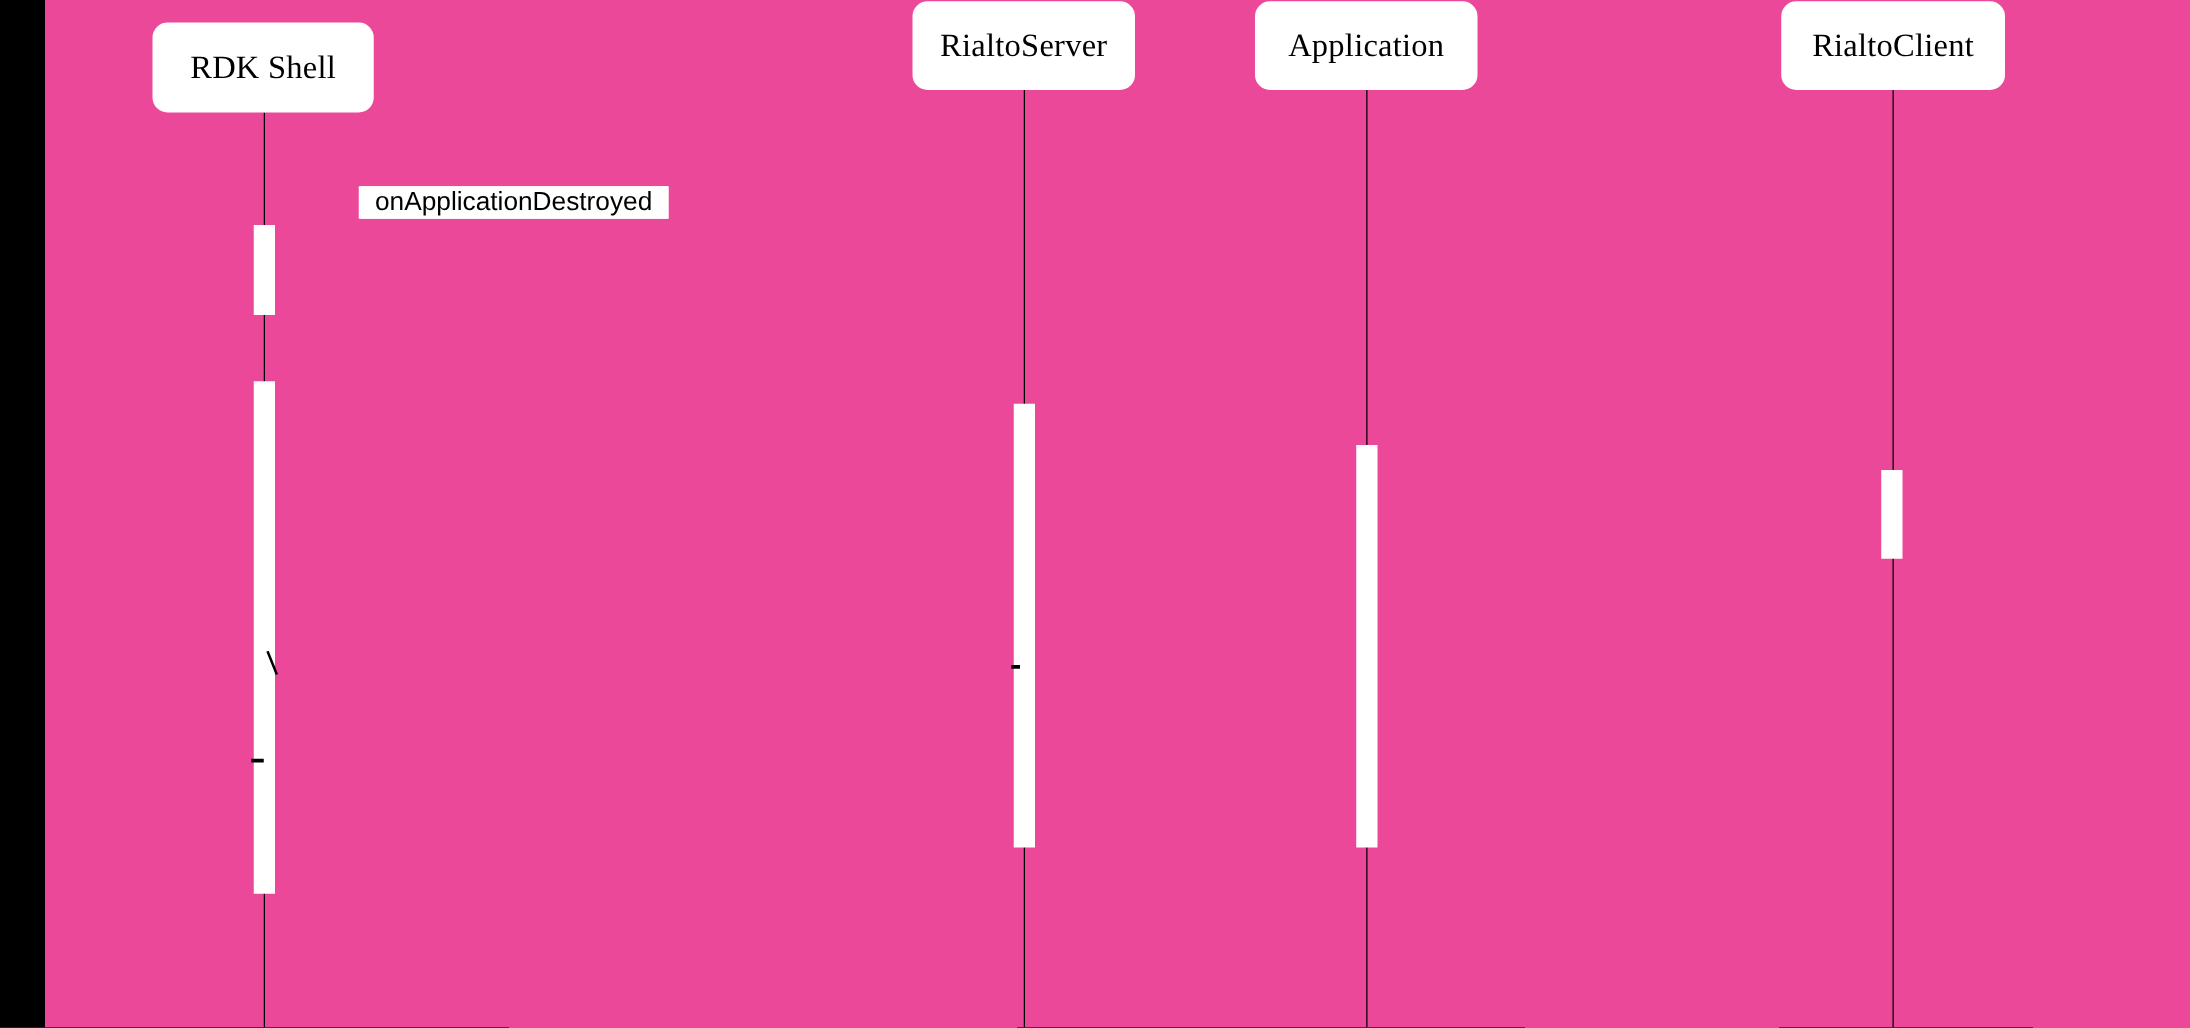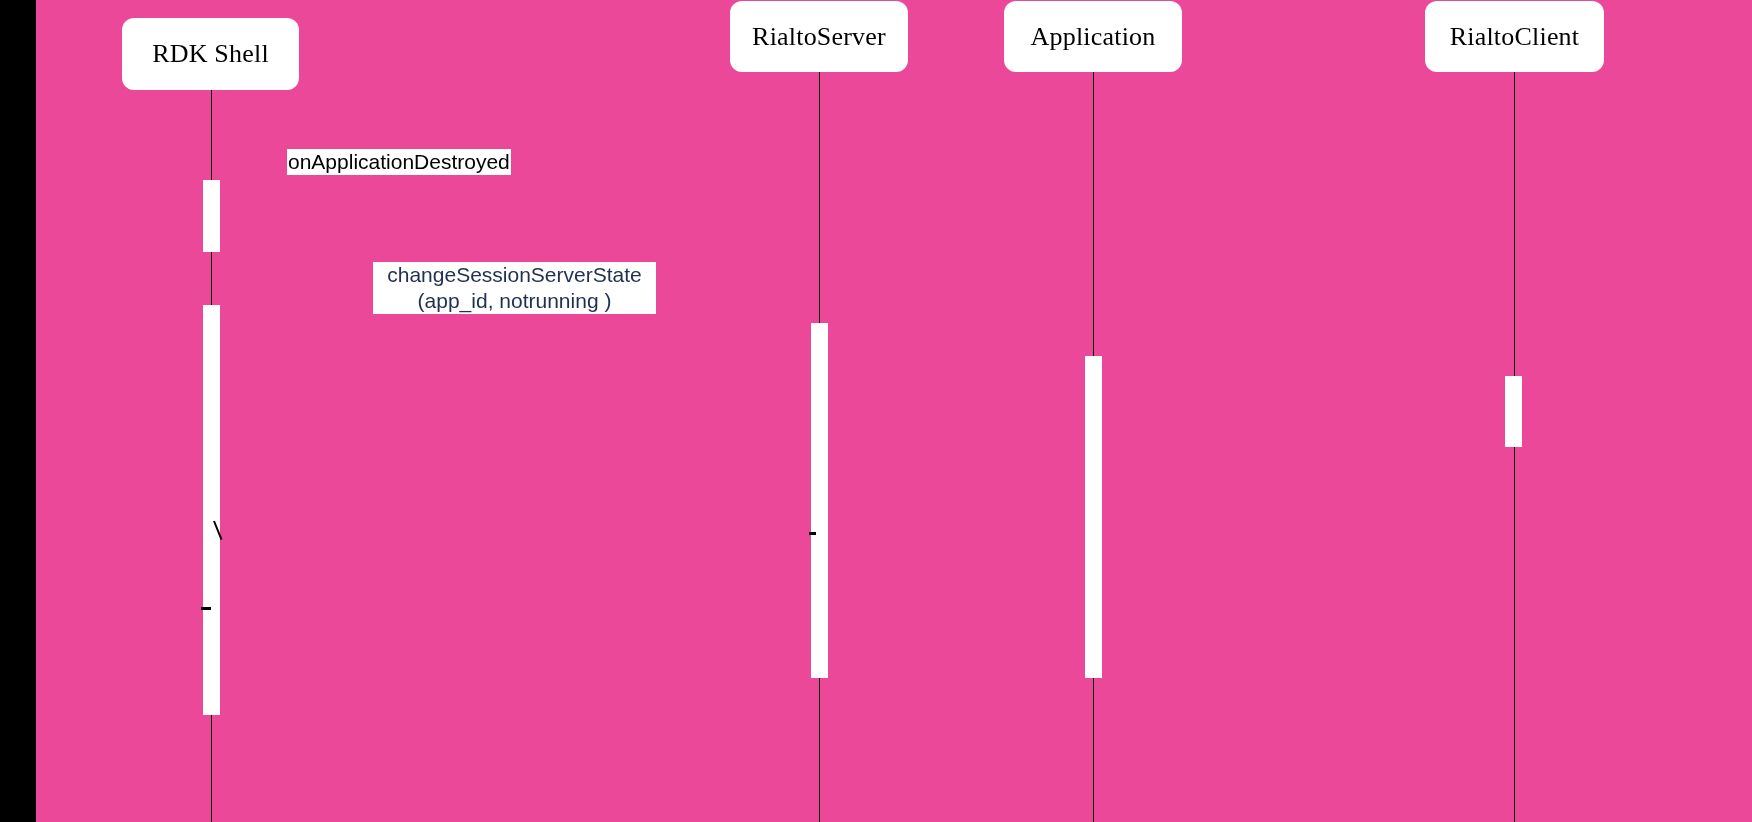--- a/index.html
+++ b/index.html
@@ -66,21 +66,21 @@
   }
   .msg-label.centered {
     text-align: center;
   }
   .msg-label .line {
     display: block;
     background: #ffffff;
     width: -moz-fit-content;
     width: fit-content;
     margin: 0 auto;
-    padding: 0 0;
+    padding: 0 12px;
   }
   .msg-label.navy,
   .msg-label.navy .line {
     color: #1f3050;
   }
 
   
   .arrow-tick {
     position: absolute;
     background: #000000;
@@ -125,18 +125,14 @@
   </div>
 
   <div class="participant" style="left:968px; top:1px; width:178px; height:71px;">
     <span>Application</span>
   </div>
 
   <div class="msg-label" style="left:251px; top:149px; height:26px;">
     <span class="line">onApplicationDestroyed</span>
   </div>
 
-  <div class="msg-label centered navy" style="left:337px; top:262px; width:283px;">
-    <span class="line">changeSessionServerState</span>
-    <span class="line">(app_id, notrunning )</span>
-  </div>
 
 </div>
 
 </body></html>

